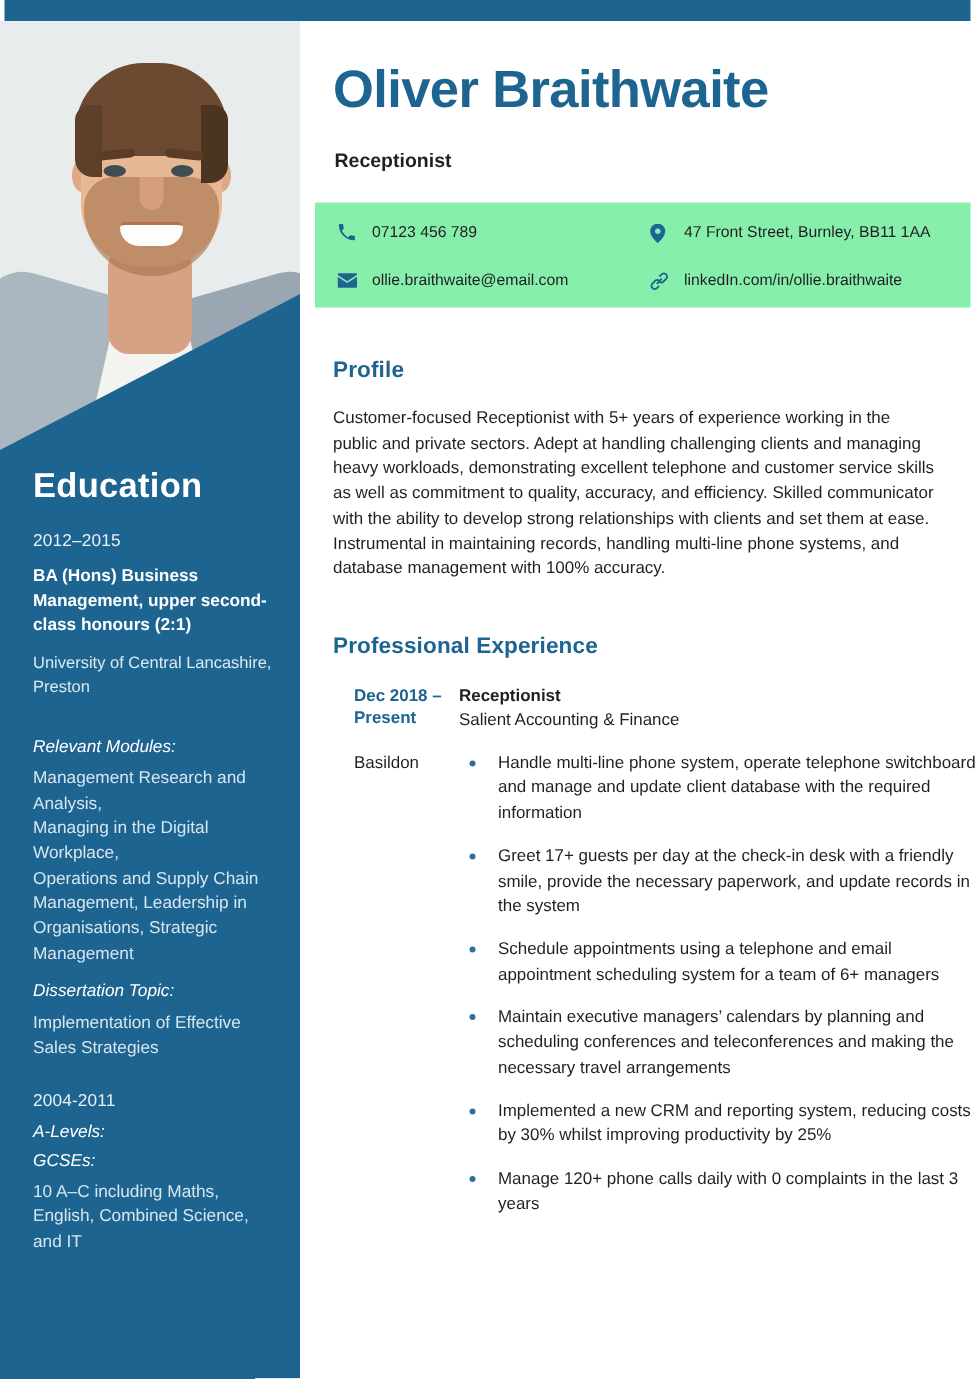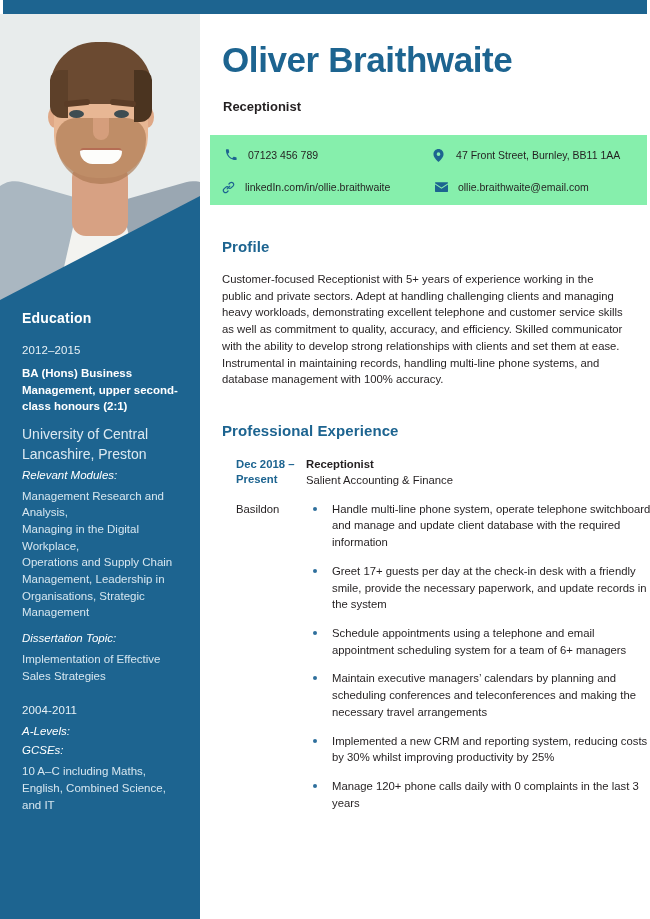--- a/index.html
+++ b/index.html
@@ -189,21 +189,21 @@
 
   .sidebar-content {
     position: absolute;
     left: 22px;
     top: 296px;
     width: 162px;
     color: #ffffff;
   }
 
   .side-heading {
-    font-size: 14px;
+    font-size: 23px;
     font-weight: bold;
     letter-spacing: .2px;
     margin: 0 0 18px 0;
     color: #ffffff;
   }
 
   .edu-block { margin-bottom: 20px; }
   .edu-dates {
     font-size: 11.5px;
     color: #e8f1f6;
@@ -211,24 +211,24 @@
     letter-spacing: .1px;
   }
   .edu-degree {
     font-size: 11.5px;
     font-weight: bold;
     line-height: 1.45;
     color: #ffffff;
     margin-bottom: 9px;
   }
   .edu-inst {
-    font-size: 14px;
+    font-size: 11px;
     line-height: 1.45;
     color: #dce9f1;
-    margin-bottom: 4px;
+    margin-bottom: 25px;
   }
   .edu-sublabel {
     font-size: 11.5px;
     font-style: italic;
     color: #ffffff;
     margin-bottom: 7px;
   }
   .edu-subtext {
     font-size: 11.5px;
     line-height: 1.45;
@@ -459,38 +459,38 @@
         <div class="contact-cell col2">
           <span class="c-icon">
             <svg width="11" height="13" viewBox="0 0 24 28" fill="currentColor">
               <path d="M12 0C5.9 0 1 4.9 1 11c0 8.2 11 17 11 17s11-8.8 11-17c0-6.1-4.9-11-11-11zm0 15a4 4 0 110-8 4 4 0 010 8z"></path>
             </svg>
           </span>
           <span class="c-text">47 Front Street, Burnley, BB11 1AA</span>
         </div>
       </div>
       <div class="contact-row">
+        <div class="contact-cell col1">
+          <span class="c-icon">
+            <svg width="13" height="10" viewBox="0 0 24 18" fill="currentColor">
+              <path d="M1 0h22a1 1 0 011 1v1L12 10 0 2V1a1 1 0 011-1z"></path>
+              <path d="M0 4.3l12 7.9 12-7.9V17a1 1 0 01-1 1H1a1 1 0 01-1-1V4.3z"></path>
+            </svg>
+          </span>
+          <span class="c-text">ollie.braithwaite@email.com</span>
+        </div>
         <div class="contact-cell col2">
           <span class="c-icon">
             <svg width="13" height="13" viewBox="0 0 24 24" fill="none" stroke="currentColor" stroke-width="2.2" stroke-linecap="round">
               <path d="M9.5 14.5l5-5"></path>
               <path d="M12.8 5.6l2.3-2.3a4 4 0 015.6 5.6l-3.4 3.4a4 4 0 01-5.6 0"></path>
               <path d="M11.2 18.4l-2.3 2.3a4 4 0 01-5.6-5.6l3.4-3.4a4 4 0 015.6 0"></path>
             </svg>
           </span>
           <span class="c-text">linkedIn.com/in/ollie.braithwaite</span>
-        </div>
-        <div class="contact-cell col1">
-          <span class="c-icon">
-            <svg width="13" height="10" viewBox="0 0 24 18" fill="currentColor">
-              <path d="M1 0h22a1 1 0 011 1v1L12 10 0 2V1a1 1 0 011-1z"></path>
-              <path d="M0 4.3l12 7.9 12-7.9V17a1 1 0 01-1 1H1a1 1 0 01-1-1V4.3z"></path>
-            </svg>
-          </span>
-          <span class="c-text">ollie.braithwaite@email.com</span>
         </div>
       </div>
     </div>
 
     <div class="section-title" id="profile-title">Profile</div>
     <div class="profile-text">Customer-focused Receptionist with 5+ years of experience working in the public and private sectors. Adept at handling challenging clients and managing heavy workloads, demonstrating excellent telephone and customer service skills as well as commitment to quality, accuracy, and efficiency. Skilled communicator with the ability to develop strong relationships with clients and set them at ease. Instrumental in maintaining records, handling multi-line phone systems, and database management with 100% accuracy.</div>
 
     <div class="section-title" id="exp-title">Professional Experience</div>
 
     <div class="job">

